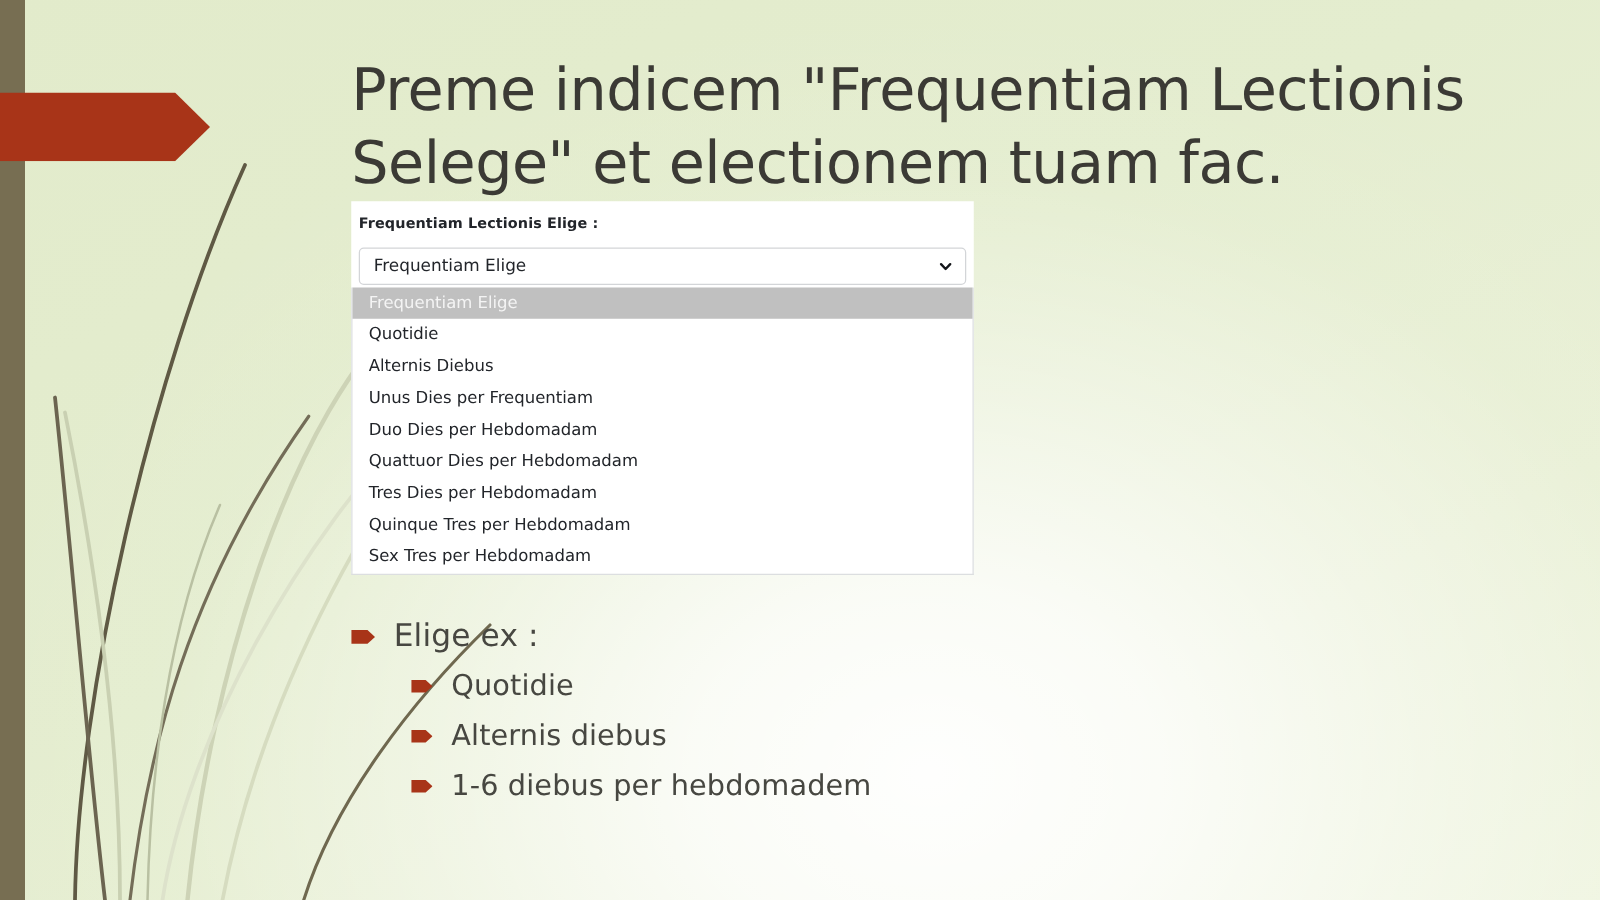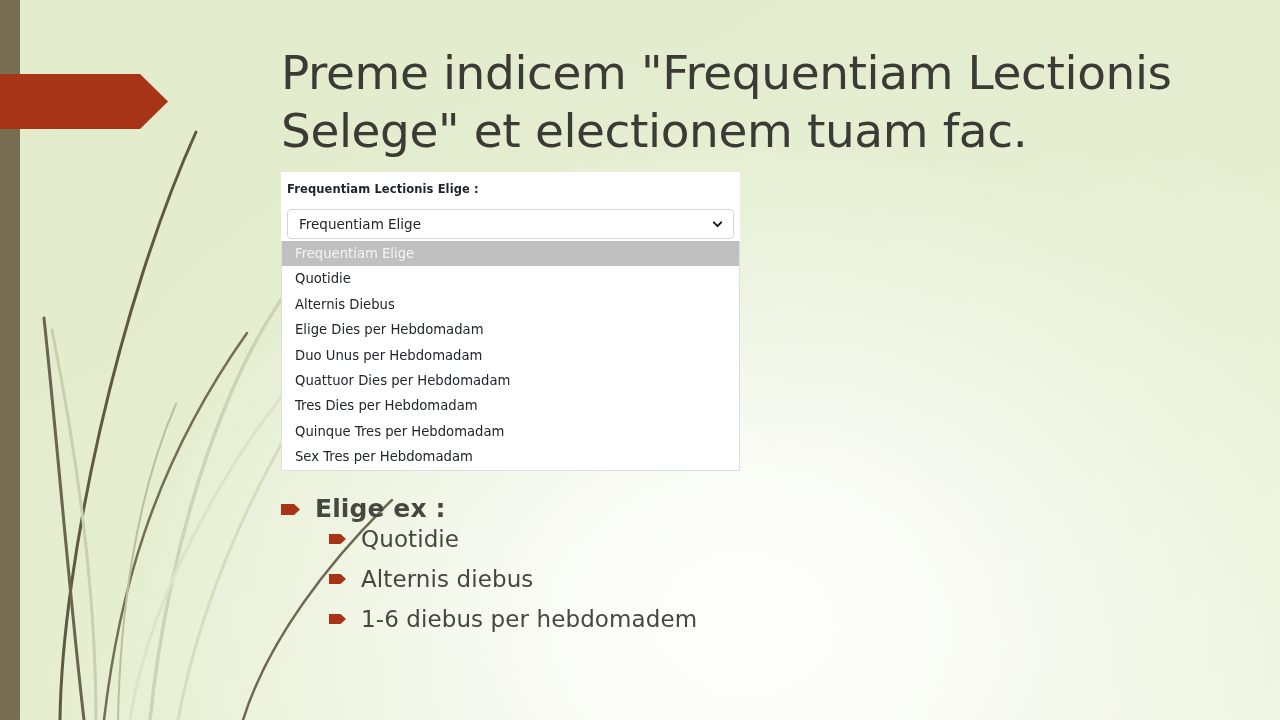--- a/index.html
+++ b/index.html
@@ -65,22 +65,22 @@
     line-height: 58px;
     letter-spacing: -0.4px;
     color: #3b3a35;
     white-space: pre-line;
   }
 
   
   .widget-card {
     position: absolute;
     left: 281px;
-    top: 172px;
-    width: 459px;
+    top: 161px;
+    width: 498px;
     background: #ffffff;
     padding: 0;
     box-sizing: border-box;
   }
   .widget-inner {
     padding: 6px 6px 0 6px;
   }
   .field-label {
     font-family: "DejaVu Sans", sans-serif;
     font-size: 11.5px;
@@ -144,21 +144,21 @@
     position: absolute;
     left: 281px;
     top: 494px;
     width: 800px;
   }
   .bullet-row {
     display: flex;
     align-items: center;
   }
   .bullet-l1 {
-    font-weight: bold;
+    margin-bottom: 10px;
   }
   .bullet-l2 {
     margin-left: 48px;
     margin-bottom: 10px;
   }
   .pennant {
     flex: 0 0 auto;
     display: block;
   }
   .pennant.lvl1 { width: 19px; height: 13px; margin-right: 15px; }
@@ -208,22 +208,22 @@
         <svg class="chevron" viewBox="0 0 12 12">
           <path d="M2 4.2 L6 8.4 L10 4.2" fill="none" stroke="#14161a" stroke-width="2.1" stroke-linecap="round" stroke-linejoin="round"></path>
         </svg>
       </div>
     </div>
 
     <div class="option-list">
       <div class="option selected">Frequentiam Elige</div>
       <div class="option">Quotidie</div>
       <div class="option">Alternis Diebus</div>
-      <div class="option">Elige Dies per Hebdomadam</div>
-      <div class="option">Duo Unus per Hebdomadam</div>
+      <div class="option">Unus Dies per Frequentiam</div>
+      <div class="option">Duo Dies per Hebdomadam</div>
       <div class="option">Quattuor Dies per Hebdomadam</div>
       <div class="option">Tres Dies per Hebdomadam</div>
       <div class="option">Quinque Tres per Hebdomadam</div>
       <div class="option">Sex Tres per Hebdomadam</div>
     </div>
   </div>
 
   <div class="bullets">
 
     <div class="bullet-row bullet-l1">

